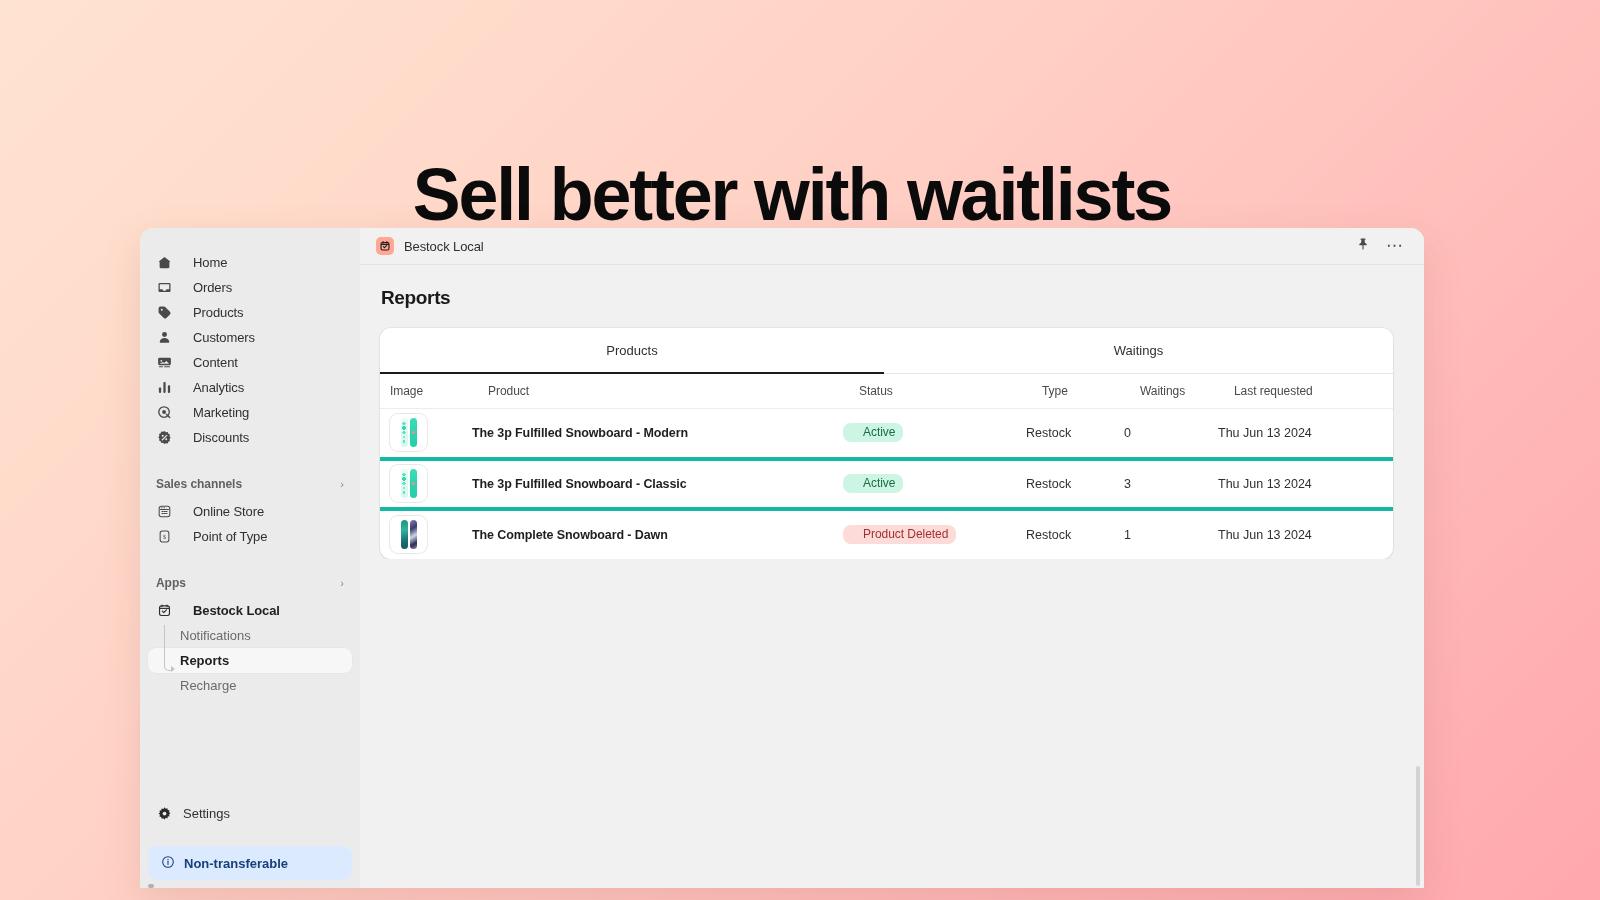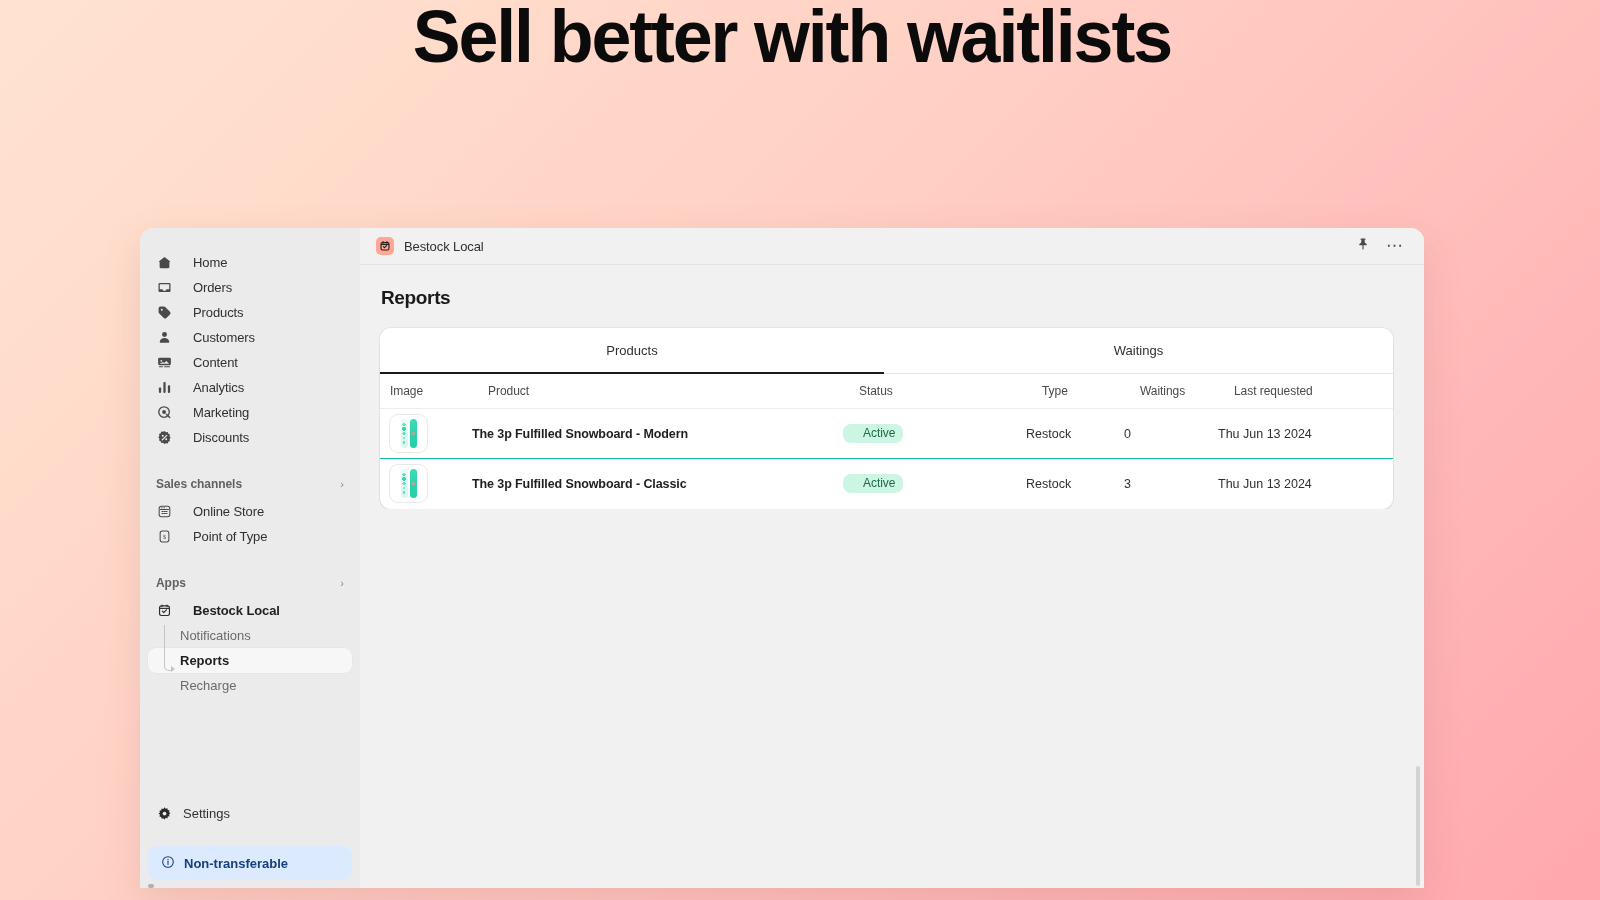--- a/index.html
+++ b/index.html
@@ -21,21 +21,21 @@
         #ffa8ae 100%);
     position: relative;
   }
 
   
   .hero {
     position: absolute;
     top: 0; left: 0; right: 16px;
     height: 232px;
     display: flex;
-    align-items: flex-start;
+    align-items: flex-end;
     justify-content: center;
   }
   .hero-title {
     font-family: "Liberation Sans Narrow", "Liberation Sans", sans-serif;
     font-weight: 700;
     font-size: 74px;
     letter-spacing: -2.2px;
     color: #0b0b0c;
     line-height: 1;
     transform: scaleX(0.97);
@@ -274,21 +274,21 @@
     padding: 10px 0 10px 16px;
     border-bottom: 1px solid #ededed;
     letter-spacing: -0.05px;
   }
 
   tbody td {
     font-size: 12.5px;
     color: #303030;
     padding: 0;
     height: 50px;
-    border-bottom: 1px solid #14b8a6;
+    border-bottom: 4px solid #14b8a6;
     vertical-align: middle;
   }
   tbody tr:last-child td { border-bottom: none; }
 
   .c-image { width: 92px; padding-left: 10px !important; }
   .c-product { width: 371px; }
   .c-status { width: 183px; }
   .c-type { width: 98px; }
   .c-wait { width: 94px; }
   .c-last { width: auto; }
@@ -629,20 +629,37 @@
                 <span class="prod-name">The 3p Fulfilled Snowboard - Classic</span>
               </td>
               <td class="c-status">
                 <span class="badge green">Active</span>
               </td>
               <td class="c-type">Restock</td>
               <td class="c-wait">3</td>
               <td class="c-last">Thu Jun 13 2024</td>
             </tr>
 
+            <tr>
+              <td class="c-image">
+                <div class="thumb">
+                  <span class="board d1"></span>
+                  <span class="board d2"></span>
+                </div>
+              </td>
+              <td class="c-product">
+                <span class="prod-name">The Complete Snowboard - Dawn</span>
+              </td>
+              <td class="c-status">
+                <span class="badge red">Product Deleted</span>
+              </td>
+              <td class="c-type">Restock</td>
+              <td class="c-wait">1</td>
+              <td class="c-last">Thu Jun 13 2024</td>
+            </tr>
 
           </tbody>
         </table>
       </div>
     </div>
 
     <div class="scroll-hint"></div>
   </section>
 
   <div class="bottom-hint"></div>

